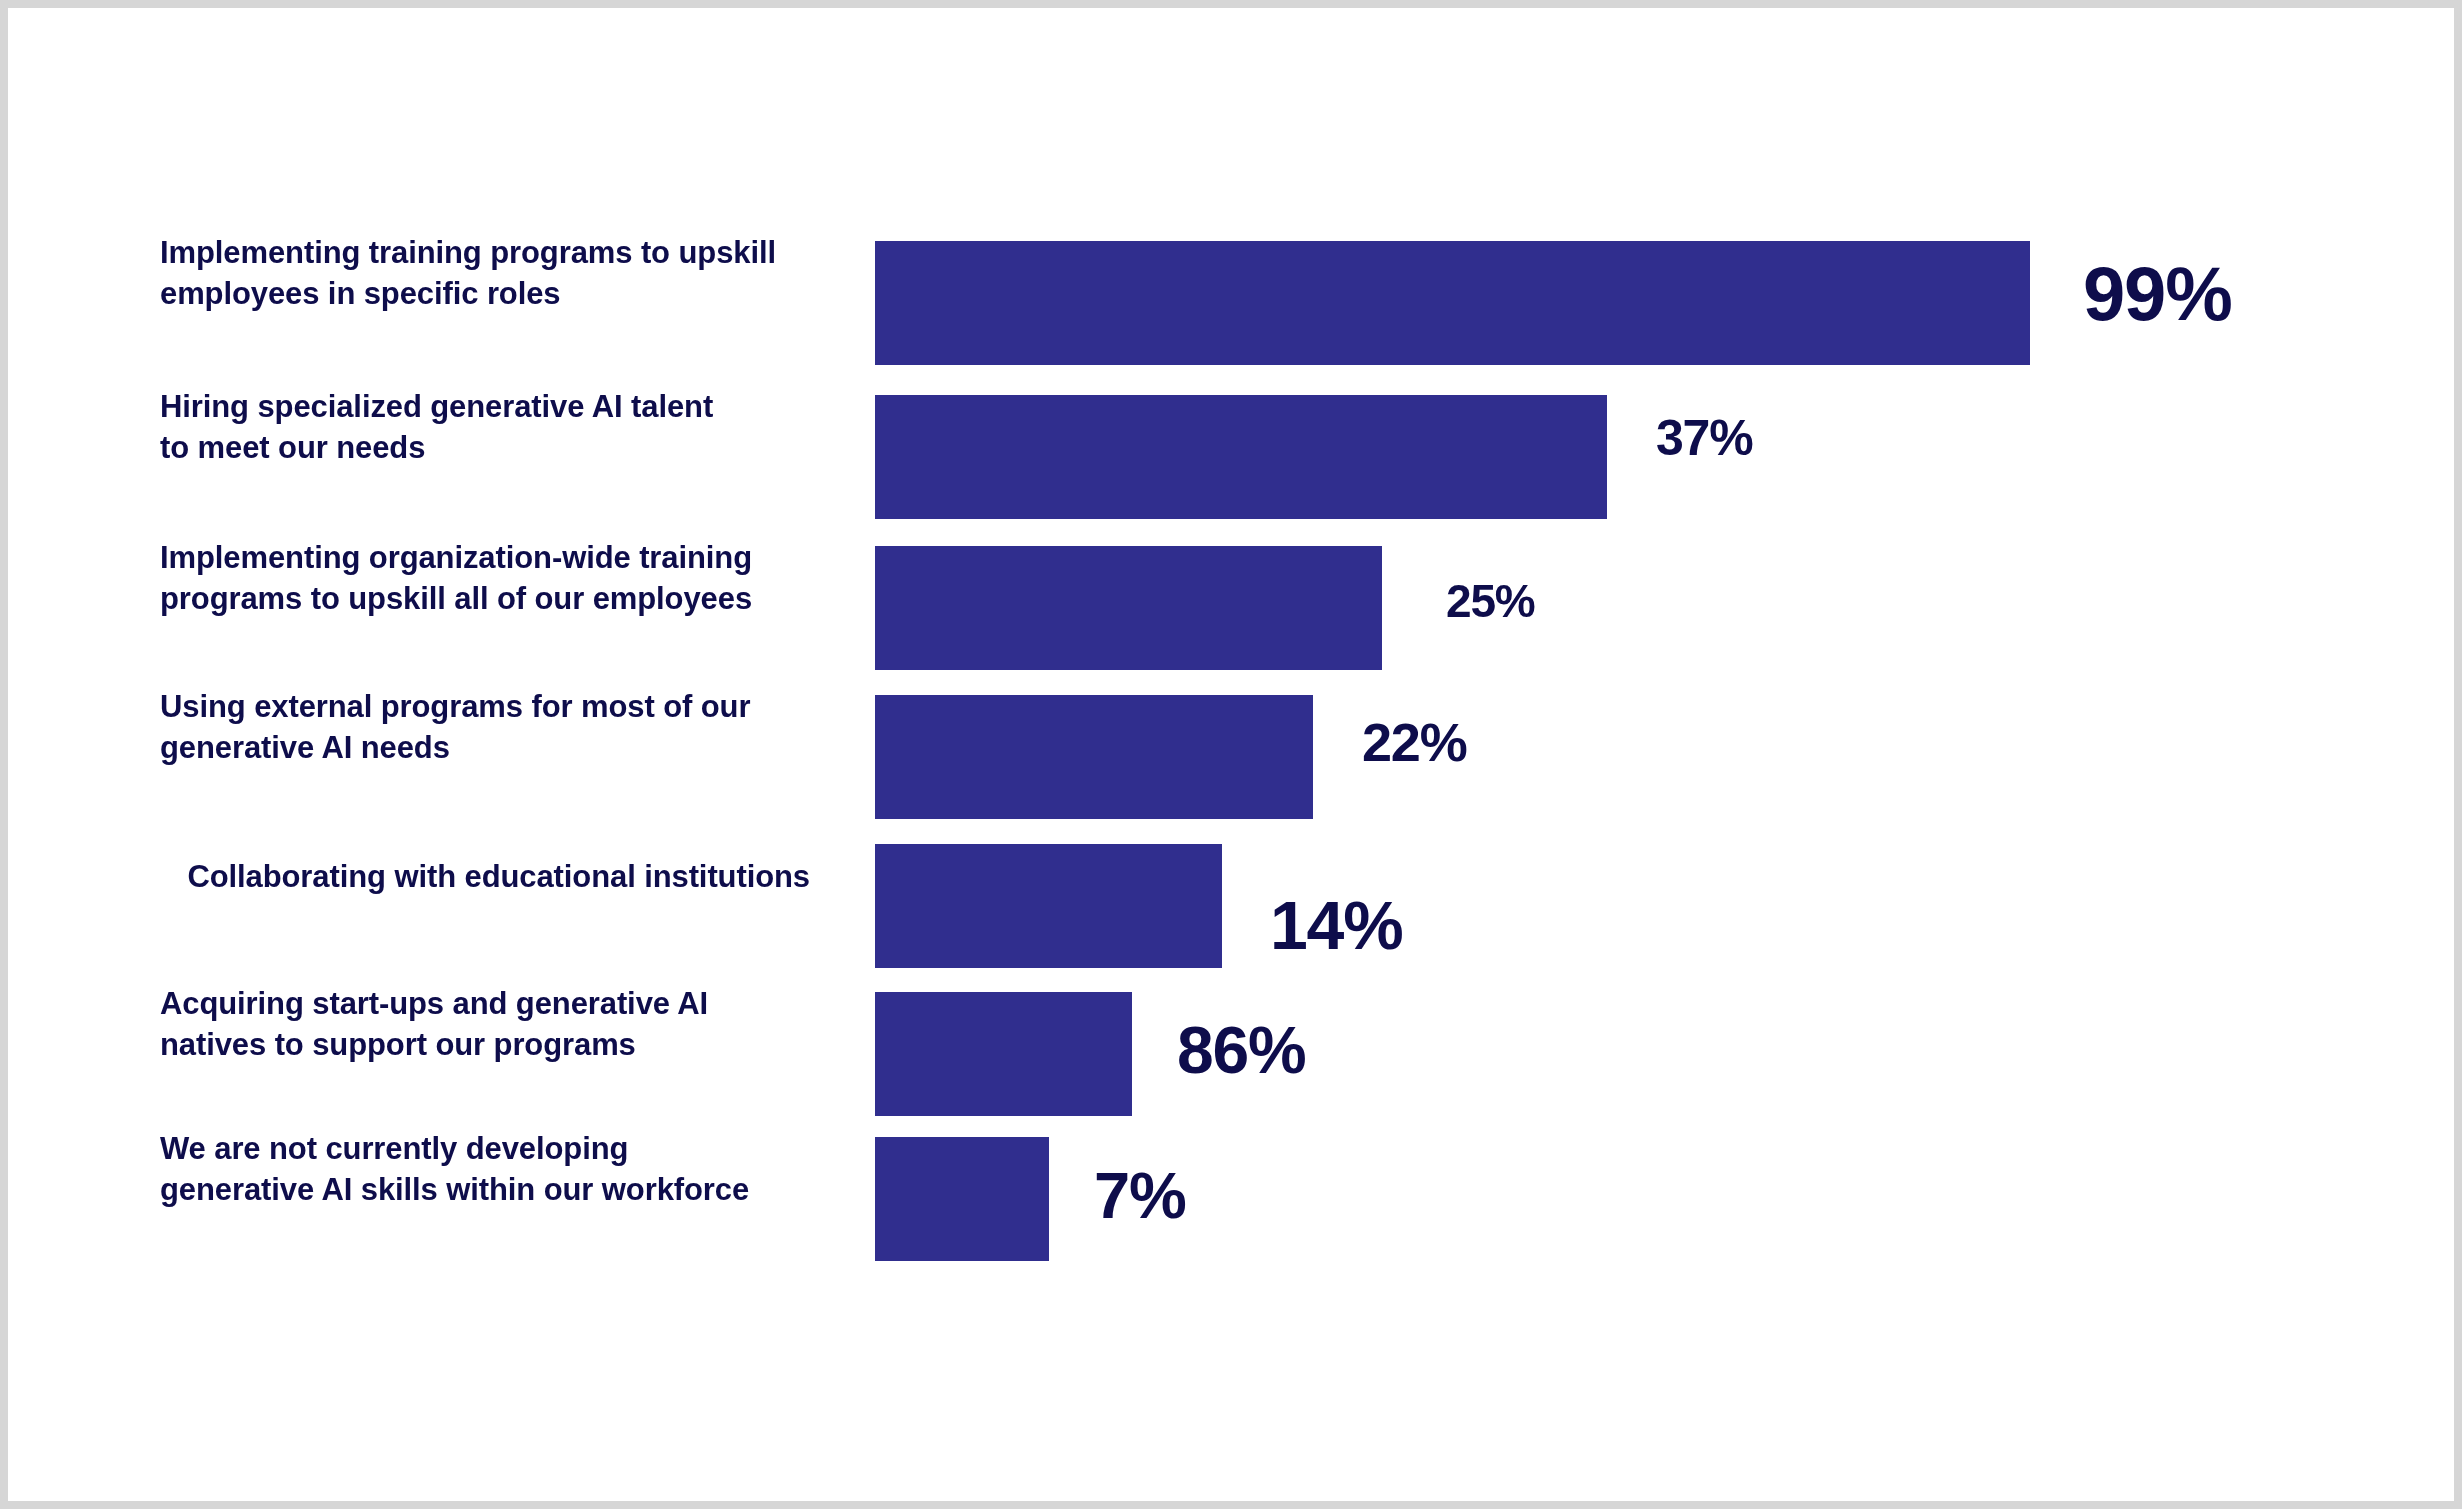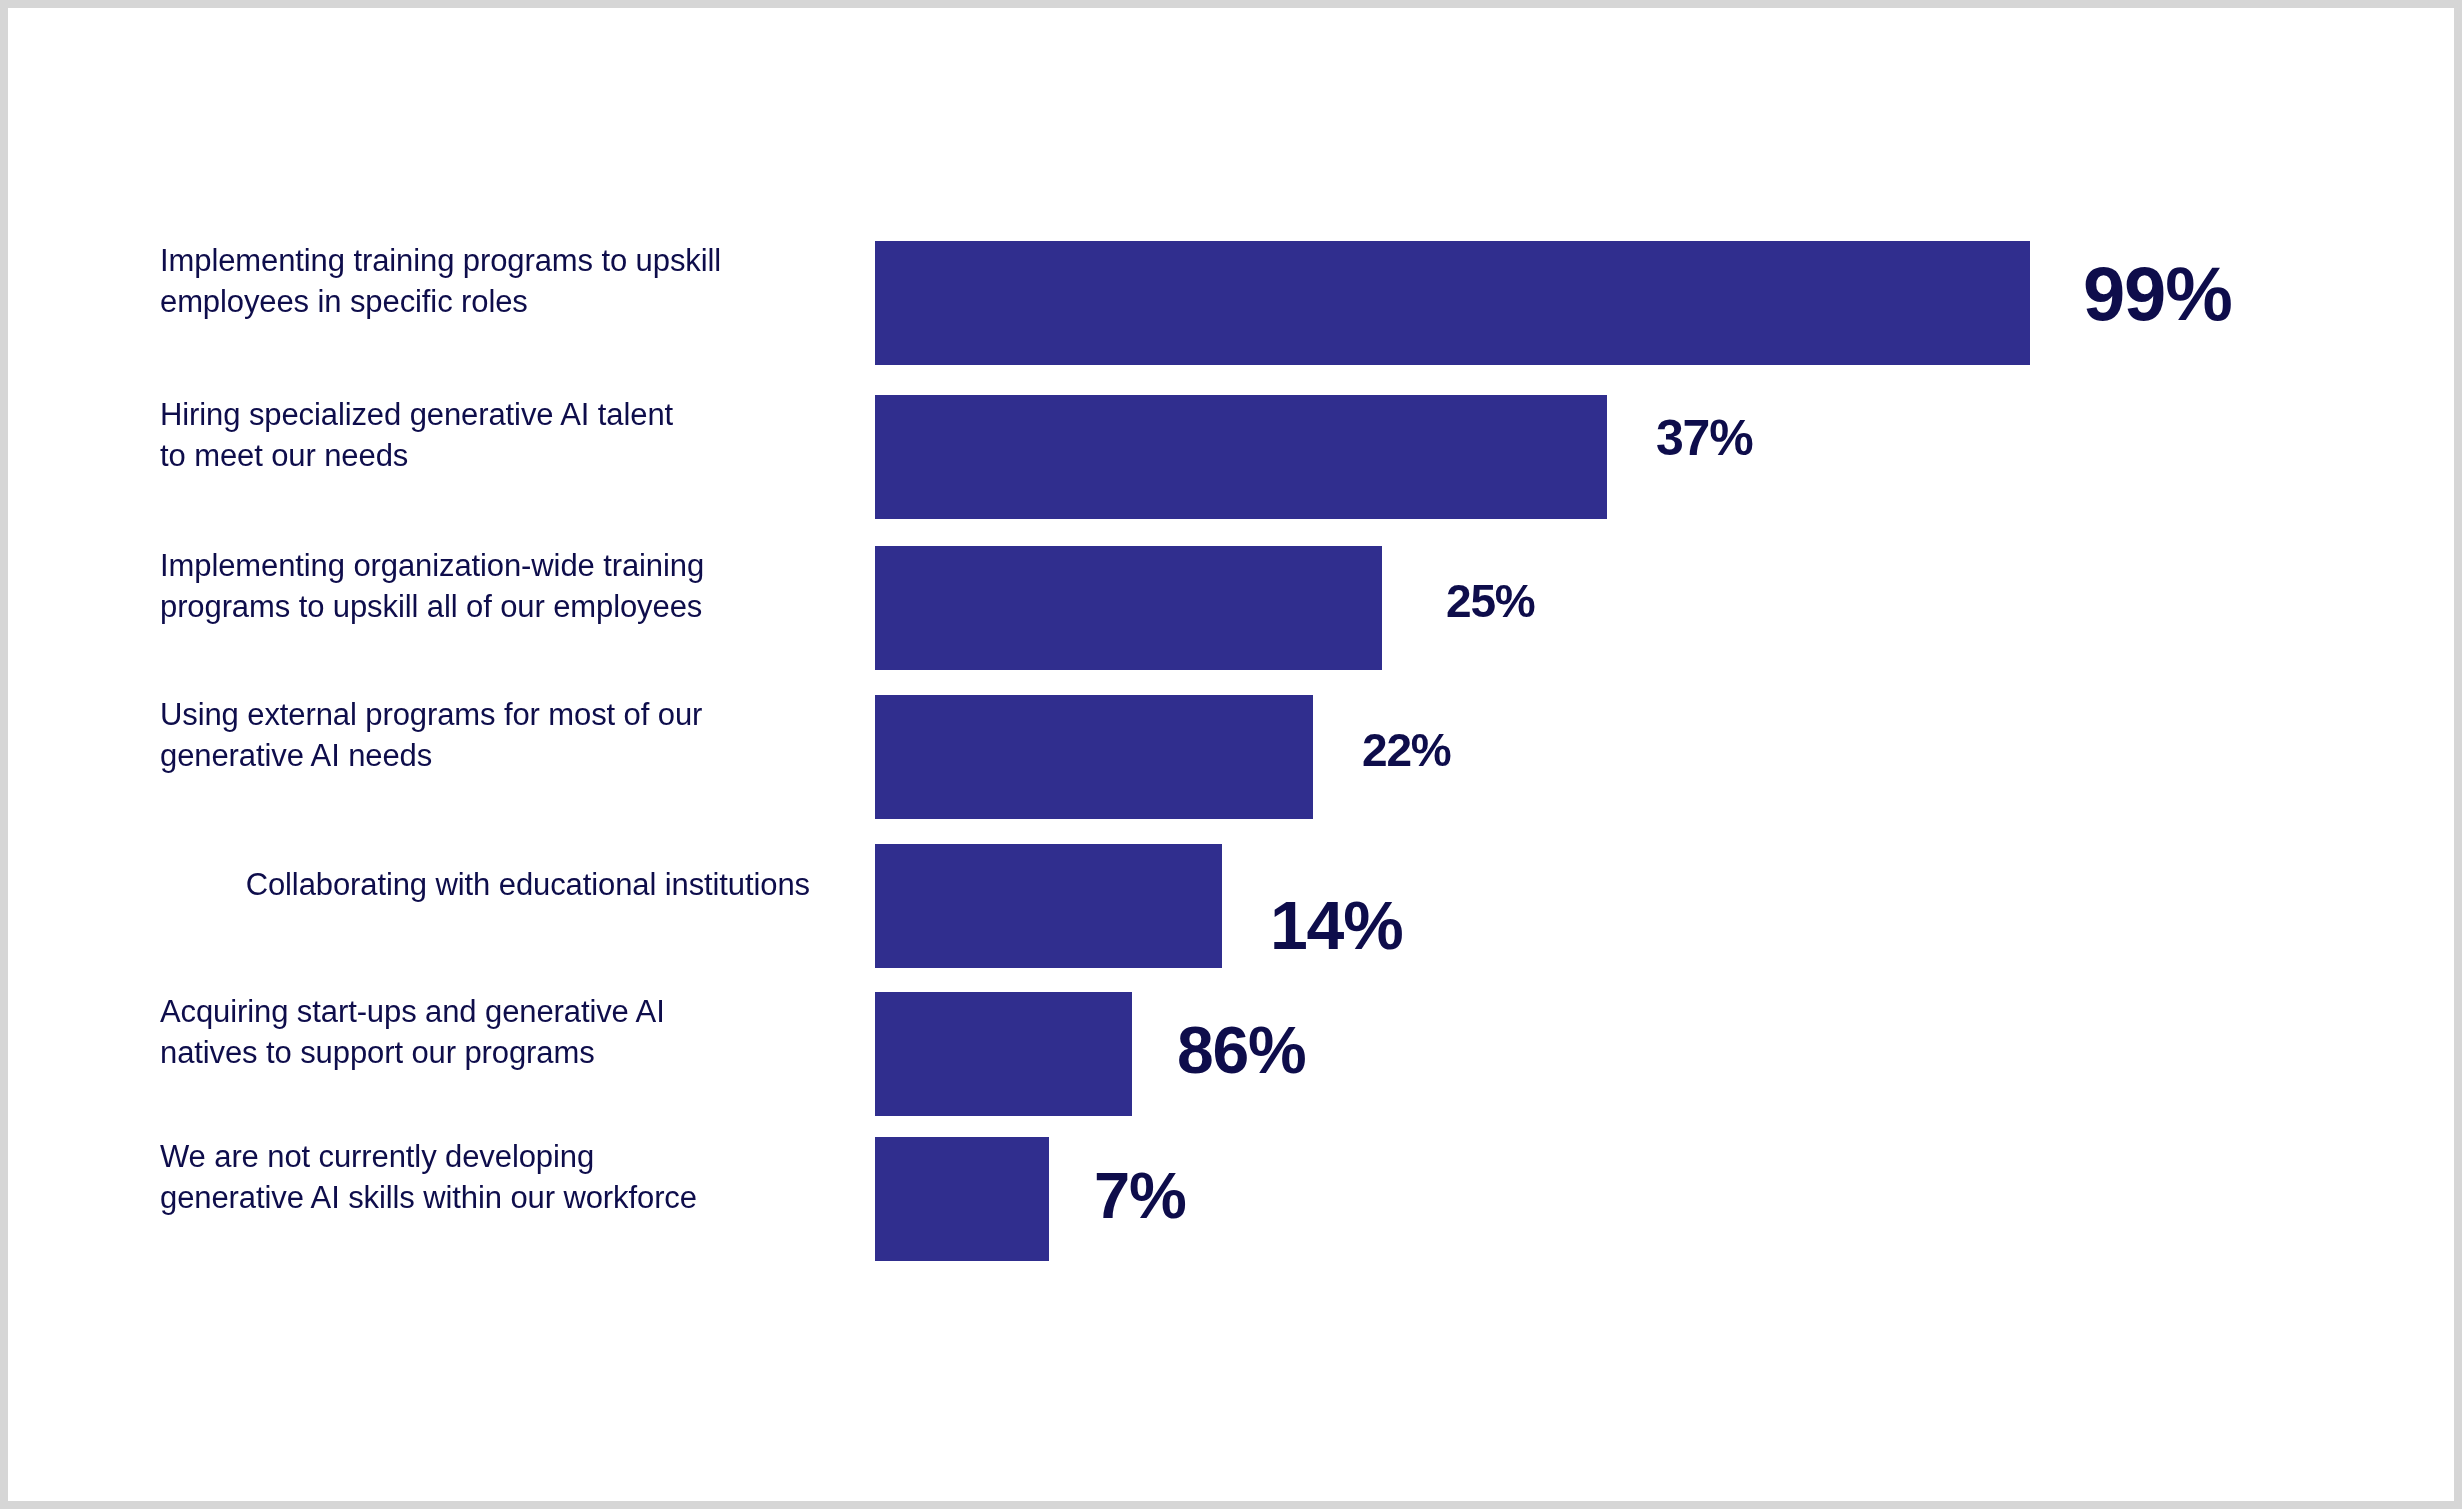--- a/index.html
+++ b/index.html
@@ -52,23 +52,22 @@
   .cat-label {
     position: absolute;
     right: 1652px;               
     width: 650px;
     text-align: left;
     color: #0E0D4B;
     font-family: "Liberation Sans", sans-serif;
     font-size: 31px;
     line-height: 1.33;
     letter-spacing: -0.1px;
-    font-weight: 400;
+    font-weight: 700;
     white-space: pre-line;
-    margin-top: 8px;
   }
 
   
   .bar {
     position: absolute;
     left: 875px;
     background: #302E8E;
     height: 124px;
   }
 
@@ -109,21 +108,21 @@
       <div class="cat-label" style="top:-9.5px;">Implementing organization-wide training
 programs to upskill all of our employees</div>
       <div class="bar" style="width:507px; top:0px;"></div>
       <div class="value" style="left:1430px; top:32px; font-size:46px;margin-left:16px;">25%</div>
     </div>
 
     <div class="row" style="top:695px;">
       <div class="cat-label" style="top:-9.5px;">Using external programs for most of our
 generative AI needs</div>
       <div class="bar" style="width:438px; top:0px;"></div>
-      <div class="value" style="left:1362px; top:20px; font-size:46px;margin-top:12px;">22%</div>
+      <div class="value" style="left:1362px; top:20px; font-size:54px;">22%</div>
     </div>
 
     <div class="row" style="top:844px;">
       <div class="cat-label" style="top:11.8px;text-align:right;">Collaborating with educational institutions</div>
       <div class="bar" style="width:347px; top:0px;"></div>
       <div class="value" style="left:1270px; top:22.5px; font-size:68px;margin-top:24px;">14%</div>
     </div>
 
     <div class="row" style="top:992px;">
       <div class="cat-label" style="top:-9.5px;">Acquiring start-ups and generative AI

